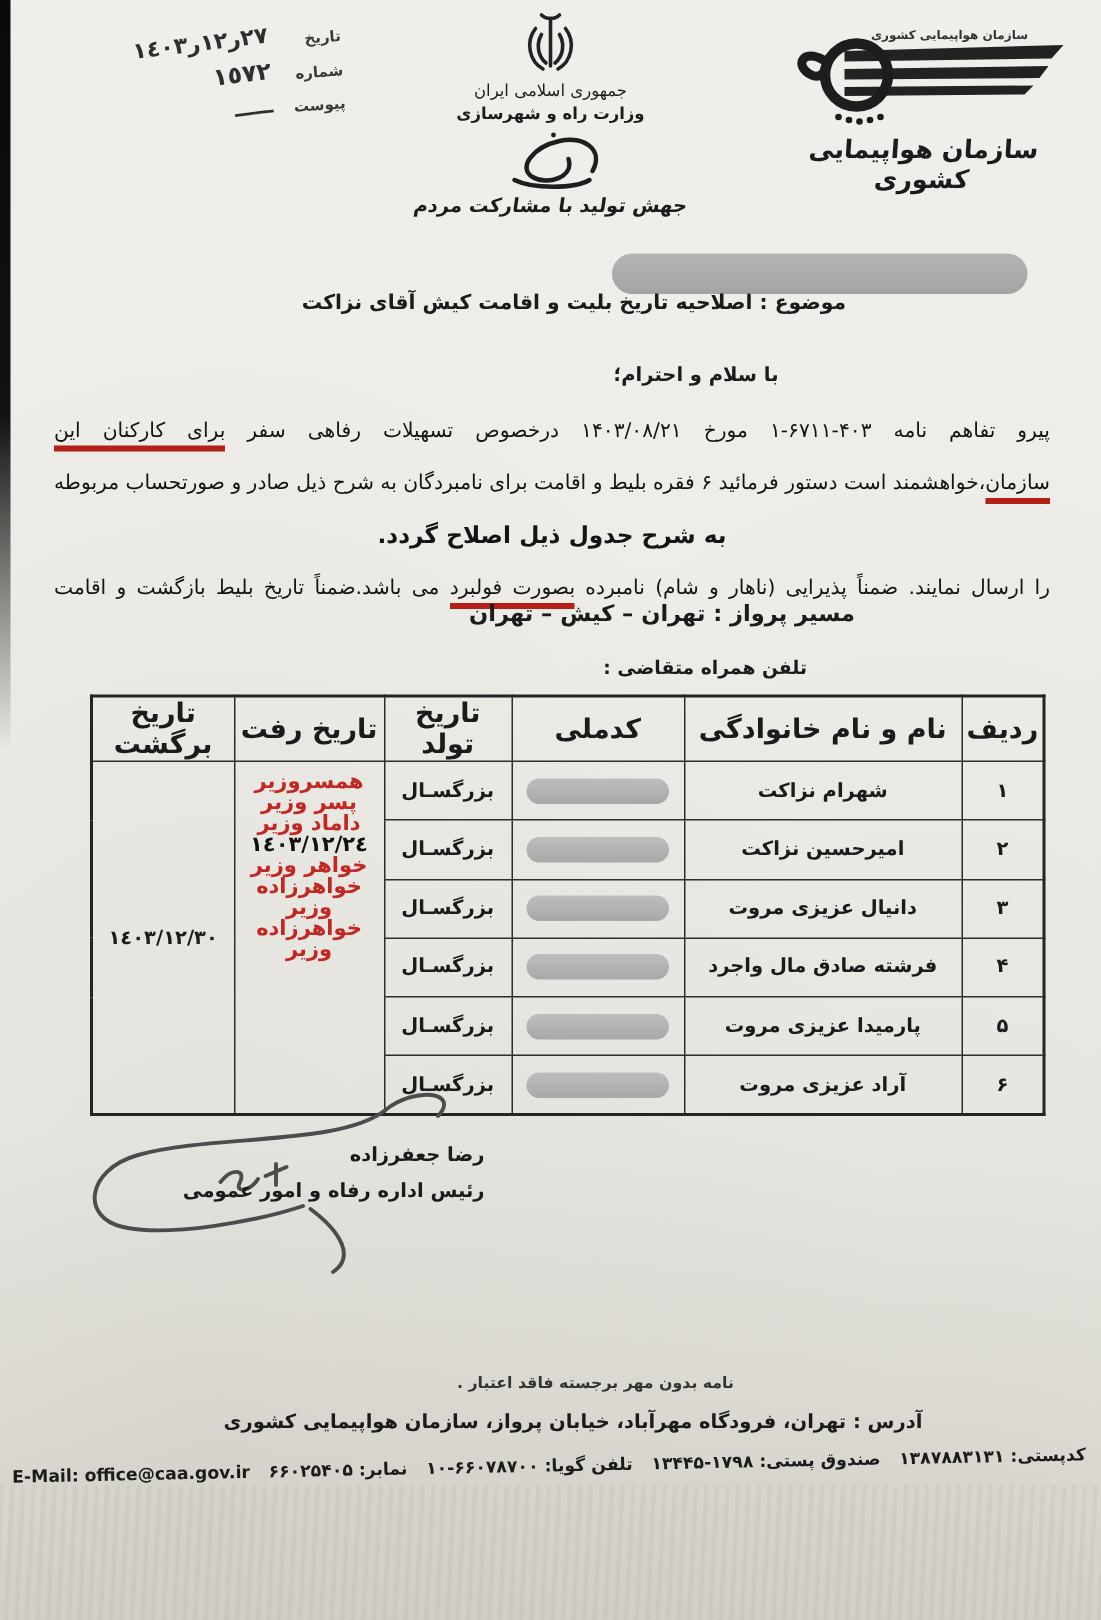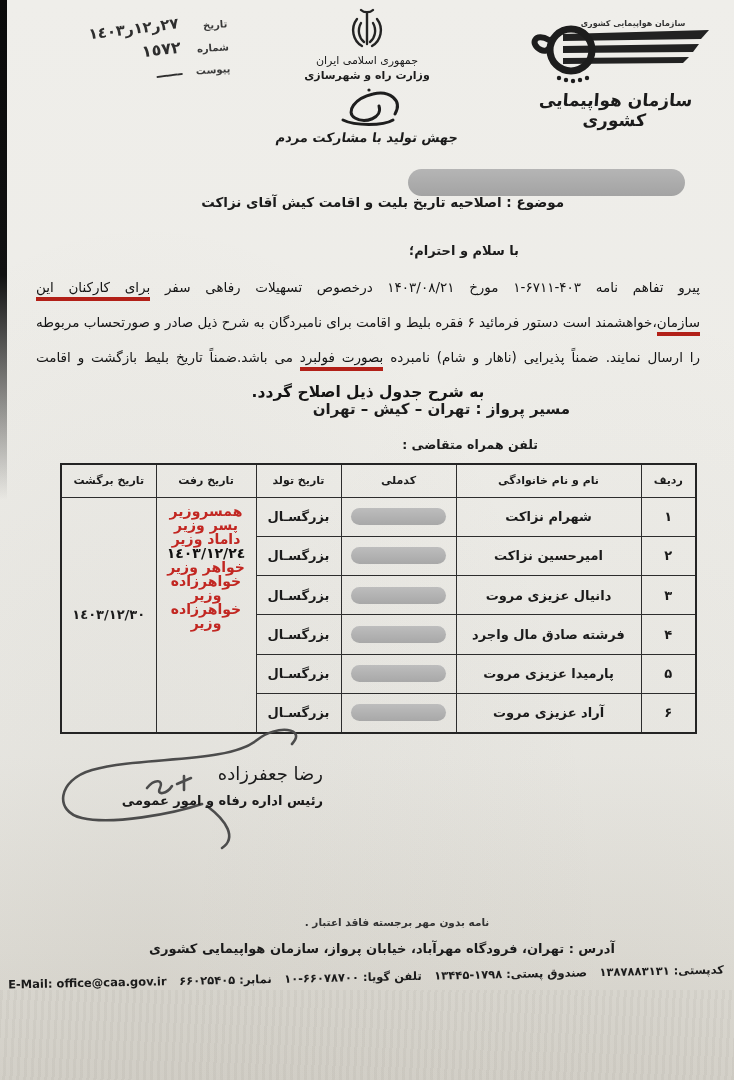--- a/index.html
+++ b/index.html
@@ -48,32 +48,32 @@
   .body-text .line.last{ text-align:center; text-align-last:center; font-weight:bold; font-size:15.5px; margin-top:4px; }
   .red-u{ border-bottom:4px solid var(--underline-red,#b22018); padding-bottom:2px; }
   .route{ position:absolute; top:400px; right:164px; font-size:15px; font-weight:bold; white-space:nowrap; }
   .phone-label{ position:absolute; top:437px; right:196px; font-size:12.5px; font-weight:bold; }
 
   
   table.flights{ position:absolute; top:463px; left:60px; width:635px;
     border-collapse:collapse; direction:rtl; table-layout:fixed; }
   table.flights th, table.flights td{ border:1.4px solid #2d2d2d; text-align:center; vertical-align:middle; }
   table.flights{ border:2.5px solid #242424; }
-  table.flights th{ height:33px; font-size:11px; font-weight:bold; }
+  table.flights th{ height:33px; font-size:18px; font-weight:bold; }
   table.flights td{ height:39px; font-size:13px; font-weight:bold; }
   td.merged{ padding:0; vertical-align:top; }
   .depart-stack{ display:flex; flex-direction:column; justify-content:flex-start; height:234px; padding:6px 2px; }
   .depart-stack .ann{ color:var(--annotation-red,#c22722); font-size:14px; font-weight:bold; line-height:1; }
   .depart-stack .pdate{ color:#111; font-size:14px; font-weight:bold; line-height:1; }
   .return-cell{ font-size:14px; font-weight:bold; }
 
   
   .sig-scribble{ position:absolute; top:726px; left:52px; }
   .sig-block{ position:absolute; top:763px; right:411px; text-align:right; white-space:nowrap; }
-  .sig-block .name{ font-size:18px; font-weight:normal; margin-bottom:9px; }
+  .sig-block .name{ font-size:13px; font-weight:bold; margin-bottom:9px; }
   .sig-block .title{ font-size:13px; font-weight:bold; }
 
   
   .validity{ position:absolute; top:916px; left:120px; right:60px; text-align:center;
     font-size:10.5px; font-weight:bold; color:#333; }
   .address{ position:absolute; top:941px; left:70px; right:40px; text-align:center;
     font-size:13px; font-weight:bold; }
   .contact{ position:absolute; top:970px; left:8px; right:10px; display:flex;
     flex-direction:row; justify-content:space-between; align-items:baseline;
     font-size:11.5px; font-weight:bold; transform:rotate(-1.2deg); white-space:nowrap; }
@@ -146,22 +146,22 @@
   </div>
 
   <div class="redact-bar"></div>
 
   <div class="subject">موضوع : اصلاحیه تاریخ بلیت و اقامت کیش آقای نزاکت</div>
   <div class="greeting">با سلام و احترام؛</div>
 
   <div class="body-text">
     <div class="line"><span>پیرو تفاهم نامه ۴۰۳-۶۷۱۱-۱ مورخ ۱۴۰۳/۰۸/۲۱ درخصوص تسهیلات رفاهی سفر </span><span class="red-u">برای کارکنان این</span></div>
     <div class="line"><span class="red-u">سازمان</span><span>،خواهشمند است دستور فرمائید ۶ فقره بلیط و اقامت برای نامبردگان به شرح ذیل صادر و صورتحساب مربوطه</span></div>
+    <div class="line last">به شرح جدول ذیل اصلاح گردد.</div>
     <div class="line"><span>را ارسال نمایند. ضمناً پذیرایی (ناهار و شام) نامبرده </span><span class="red-u">بصورت فولبرد</span><span> می باشد.ضمناً تاریخ بلیط بازگشت و اقامت</span></div>
-    <div class="line last">به شرح جدول ذیل اصلاح گردد.</div>
   </div>
 
   <div class="route">مسیر پرواز :  تهران – کیش – تهران</div>
   <div class="phone-label">تلفن همراه متقاضی :</div>
 
   <table class="flights">
     <colgroup>
       <col style="width:55px">
         <col style="width:185px">
         <col style="width:115px">

